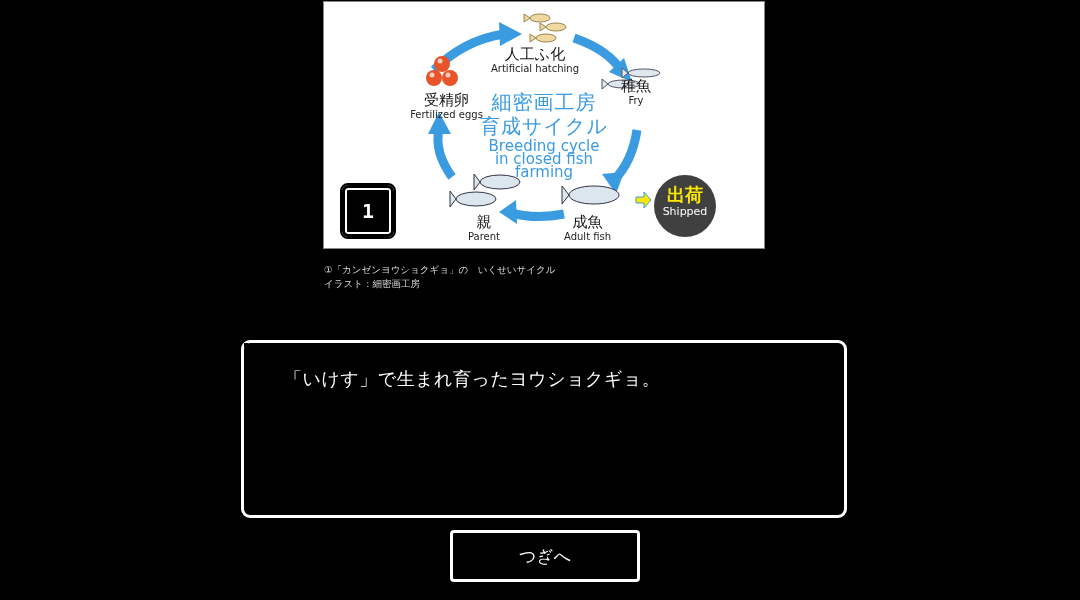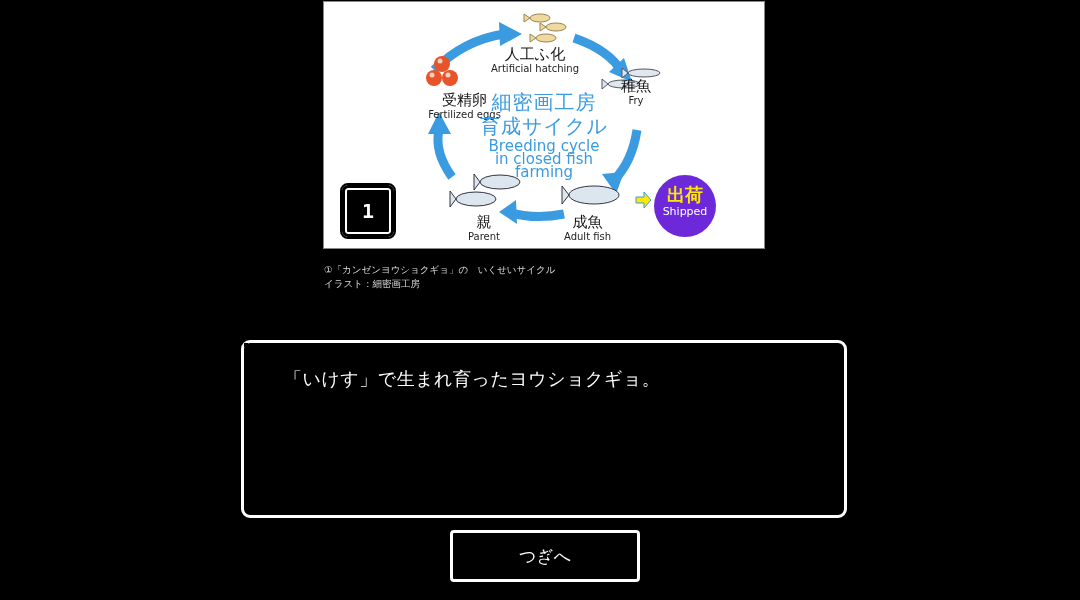--- a/index.html
+++ b/index.html
@@ -12,21 +12,21 @@
   .illust svg { position:absolute; left:0; top:0; }
   .lbl { position:absolute; color:#111; text-align:center; white-space:nowrap; }
   .lbl .jp { font-size:15px; line-height:17px; display:block; }
   .lbl .en { font-size:10px; line-height:12px; display:block; color:#222; }
   .center-title { position:absolute; left:140px; top:88px; width:160px; text-align:center;
                   color:#3a9be0; }
   .center-title .t1 { font-size:20px; line-height:24px; display:block; letter-spacing:1px; }
   .center-sub { position:absolute; left:140px; top:138px; width:160px; text-align:center;
                 color:#3a9be0; font-size:15px; line-height:13px; }
   .shipped { position:absolute; left:330px; top:173px; width:62px; height:62px; border-radius:50%;
-             background:#6d28d9; text-align:center; }
+             background:#404040; text-align:center; }
   .shipped .jp { display:block; color:#ffe800; font-weight:bold; font-size:18px; line-height:20px; margin-top:10px; }
   .shipped .en { display:block; color:#fff; font-size:11px; line-height:13px; }
   .page-badge { position:absolute; left:18px; top:183px; width:46px; height:46px; background:#000;
                 border:3px solid #000; box-shadow:0 0 0 2px #fff inset; outline:2px solid #000;
                 border-radius:6px; display:flex; align-items:center; justify-content:center; }
   .page-badge span { font-family:"DejaVu Sans Mono", monospace; font-weight:bold; font-size:20px; color:#fff; }
 
   
   .captions { position:absolute; left:324px; top:263px; font-size:9.5px; line-height:14px; color:#ddd; }
 
@@ -109,21 +109,21 @@
     <span class="en">Fry</span>
   </div>
   <div class="lbl" style="left:240px;top:212px;width70px;">
     <span class="jp">成魚</span>
     <span class="en">Adult fish</span>
   </div>
   <div class="lbl" style="left:135px;top:212px;width:50px;">
     <span class="jp">親</span>
     <span class="en">Parent</span>
   </div>
-  <div class="lbl" style="left:103px;top:90px;width:75px;">
+  <div class="lbl" style="left:85px;top:90px;width:75px;">
     <span class="jp">受精卵</span>
     <span class="en">Fertilized eggs</span>
   </div>
 
   <div class="center-title">
     <span class="t1">細密画工房</span>
     <span class="t1">育成サイクル</span>
   </div>
   <div class="center-sub">
     <div>Breeding cycle</div>

